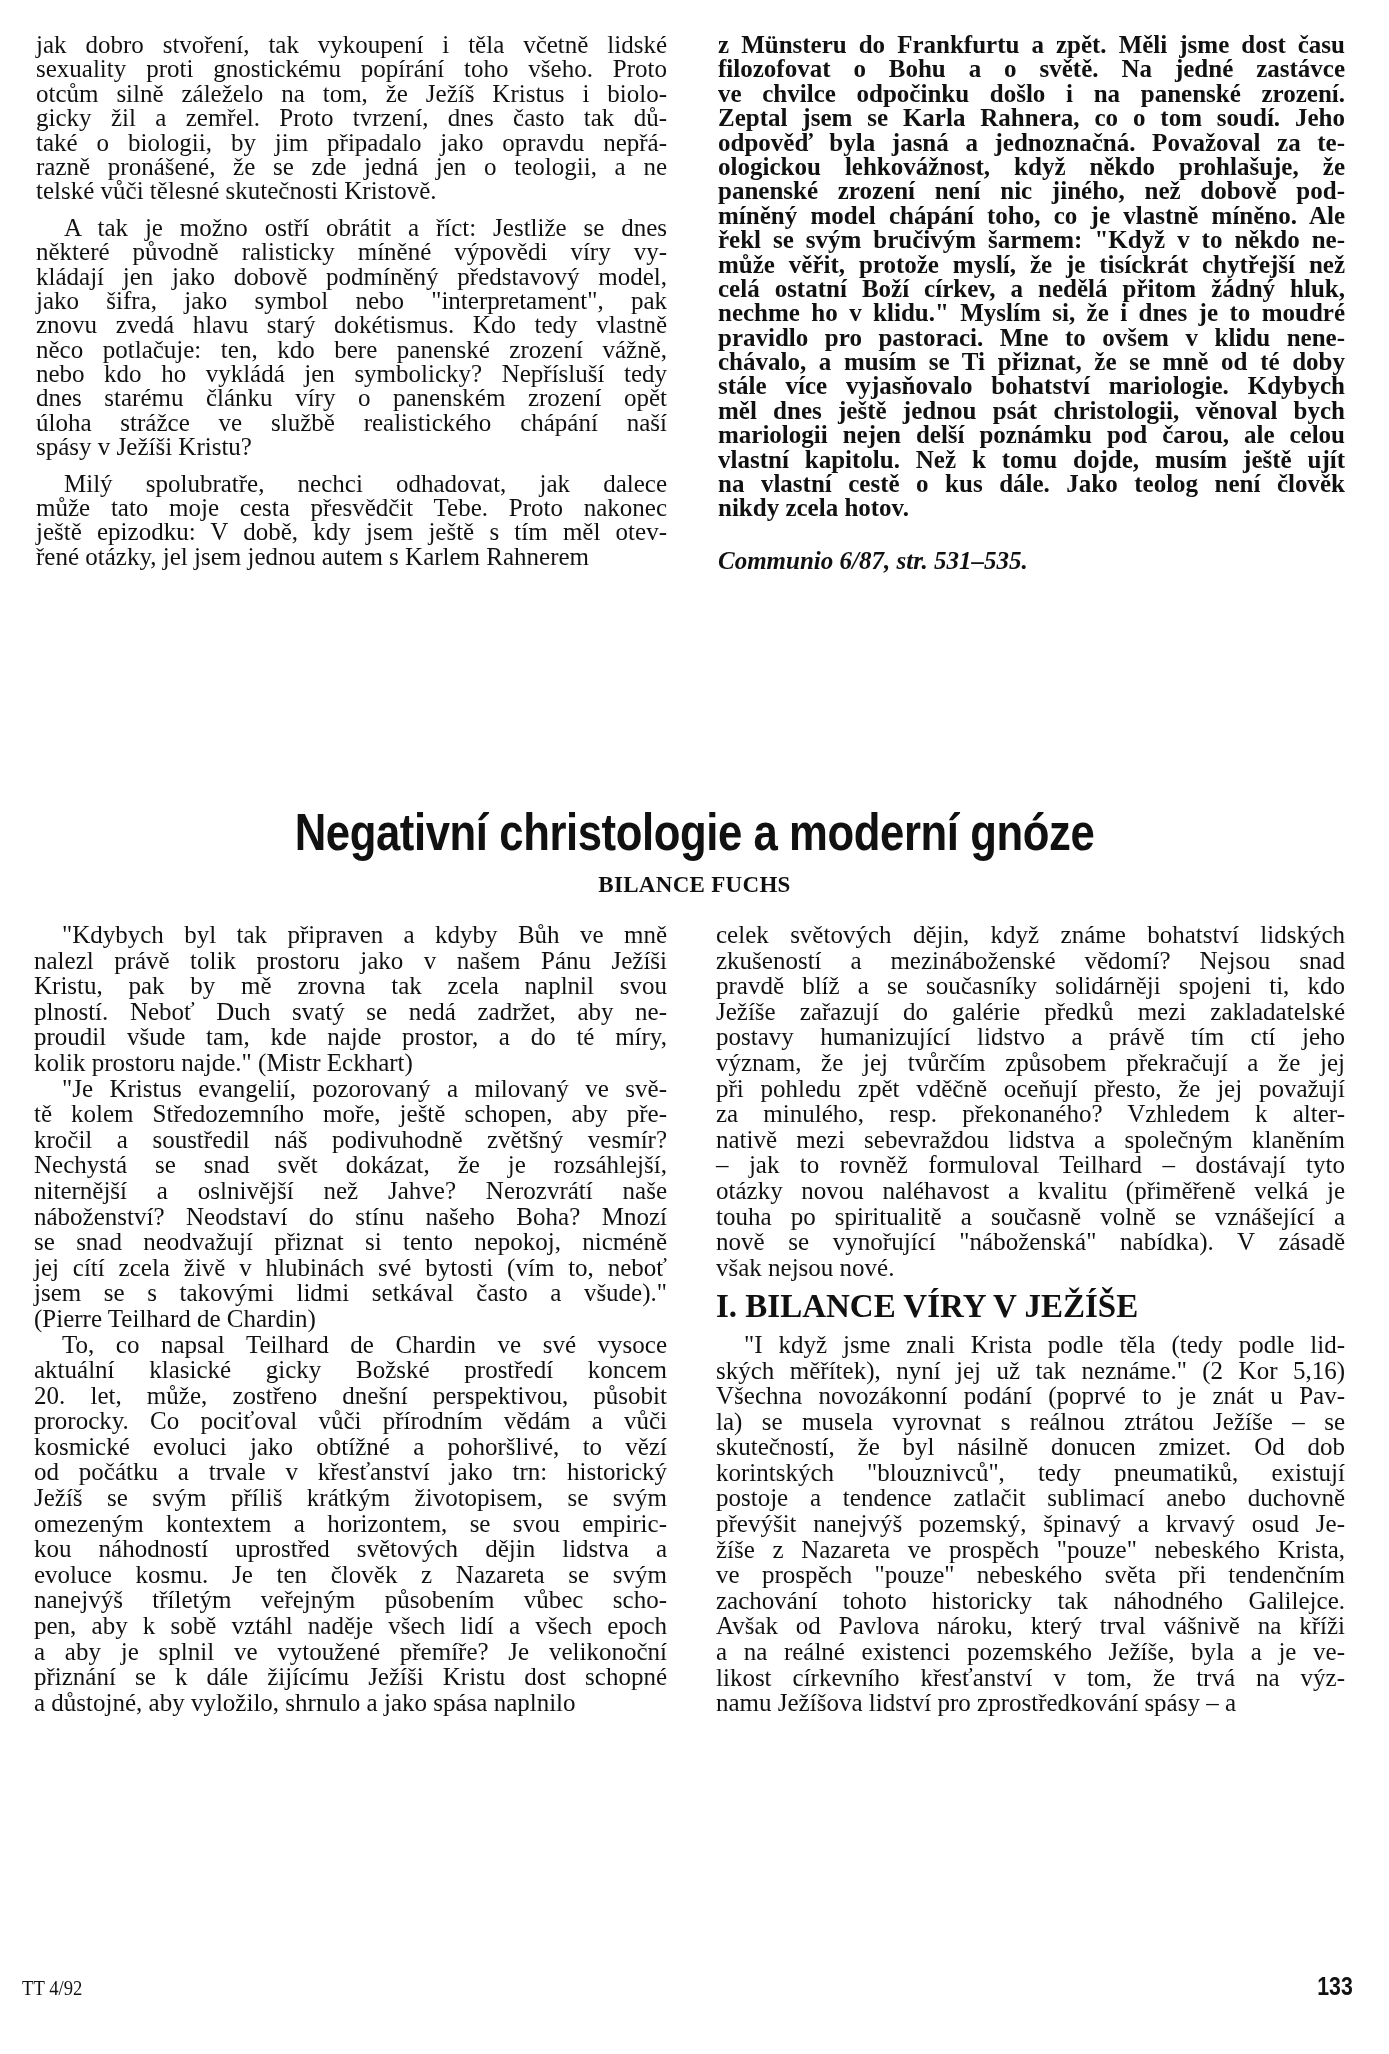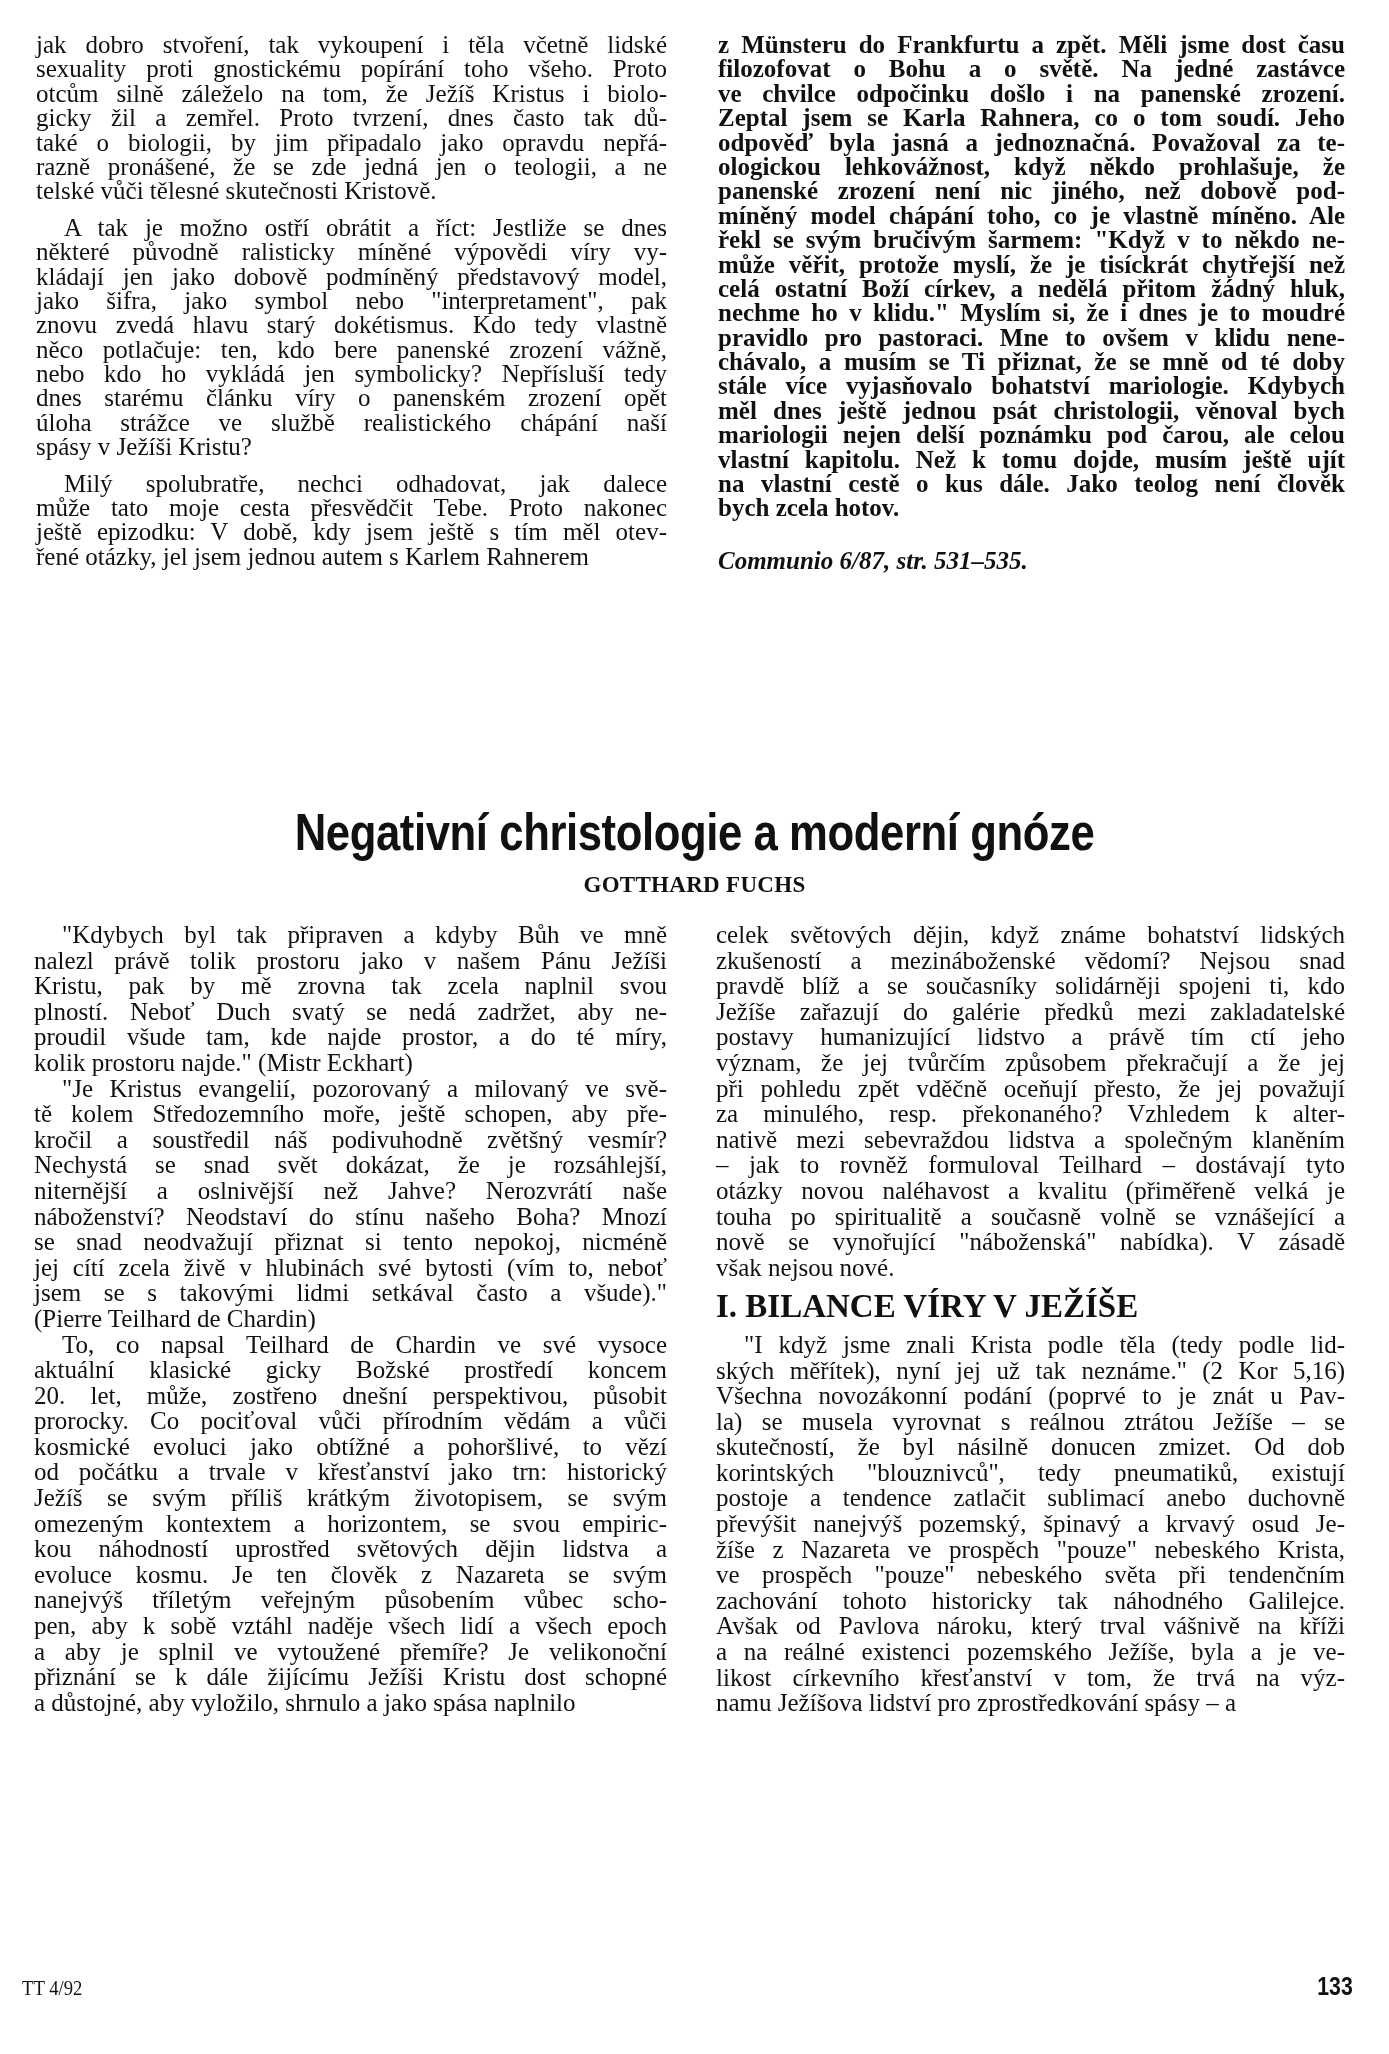--- a/index.html
+++ b/index.html
@@ -73,29 +73,29 @@
       <span class="line">může věřit, protože myslí, že je tisíckrát chytřejší než</span>
       <span class="line">celá ostatní Boží církev, a nedělá přitom žádný hluk,</span>
       <span class="line">nechme ho v klidu." Myslím si, že i dnes je to moudré</span>
       <span class="line">pravidlo pro pastoraci. Mne to ovšem v klidu nene-</span>
       <span class="line">chávalo, a musím se Ti přiznat, že se mně od té doby</span>
       <span class="line">stále více vyjasňovalo bohatství mariologie. Kdybych</span>
       <span class="line">měl dnes ještě jednou psát christologii, věnoval bych</span>
       <span class="line">mariologii nejen delší poznámku pod čarou, ale celou</span>
       <span class="line">vlastní kapitolu. Než k tomu dojde, musím ještě ujít</span>
       <span class="line">na vlastní cestě o kus dále. Jako teolog není člověk</span>
-      <span class="line last">bych zcela hotov.</span>
+      <span class="line last">nikdy zcela hotov.</span>
     </div>
     <div class="citation-wrap">
       <span class="line last citation">Communio 6/87, str. 531–535.</span>
     </div>
   </div>
 
 <div class="title">Negativní christologie a moderní gnóze</div>
-<div class="author">GOTTHARD FUCHS</div>
+<div class="author">BILANCE FUCHS</div>
 
 <div id="low-left" class="col col-low">
     <div>
       <span class="line indent">"Kdybych byl tak připraven a kdyby Bůh ve mně</span>
       <span class="line">nalezl právě tolik prostoru jako v našem Pánu Ježíši</span>
       <span class="line">Kristu, pak by mě zrovna tak zcela naplnil svou</span>
       <span class="line">plností. Neboť Duch svatý se nedá zadržet, aby ne-</span>
       <span class="line">proudil všude tam, kde najde prostor, a do té míry,</span>
       <span class="line last">kolik prostoru najde." (Mistr Eckhart)</span>
     </div>

